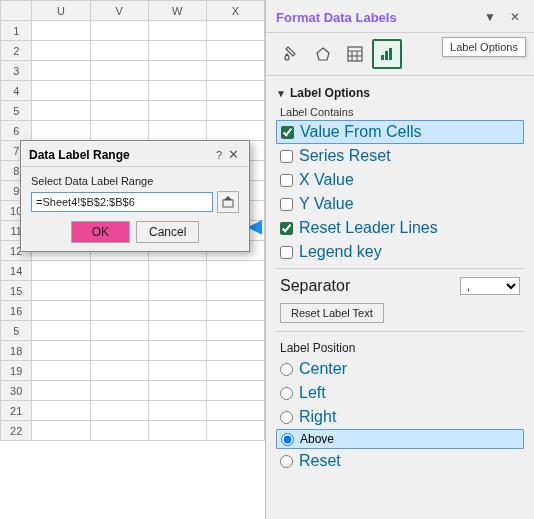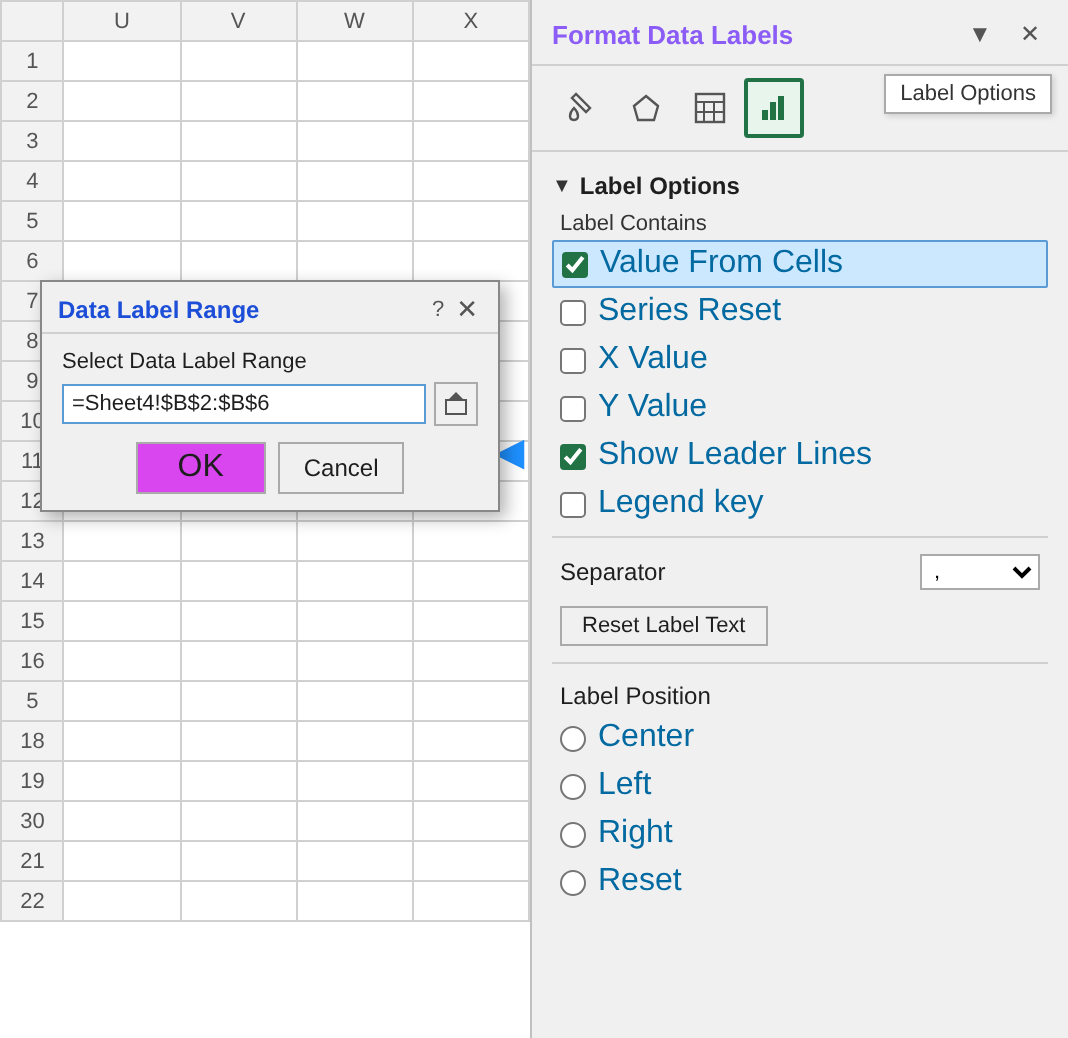--- a/index.html
+++ b/index.html
@@ -172,21 +172,21 @@
     }
 
     
     .separator-row {
       display: flex;
       align-items: center;
       padding: 4px 4px;
       gap: 8px;
     }
     .separator-label {
-      font-size: 12px;
+      font-size: 16px;
       color: #1e1e1e;
       flex: 1;
     }
     .separator-select {
       width: 60px;
       font-size: 11px;
       border: 1px solid #aaa;
       background: #fff;
       padding: 1px 2px;
     }
@@ -245,21 +245,21 @@
       display: flex;
       align-items: center;
       justify-content: space-between;
       background: #f0f0f0;
       padding: 6px 8px 4px 8px;
       border-bottom: 1px solid #d0d0d0;
     }
     .dialog-title {
       font-size: 12px;
       font-weight: 600;
-      color: #1d4ed8;
+      color: #000000;
     }
     .dialog-help {
       font-size: 11px;
       color: #555;
       cursor: pointer;
       margin-left: 8px;
     }
     .dialog-close {
       font-size: 13px;
       color: #555;
@@ -301,23 +301,23 @@
       justify-content: center;
       font-size: 10px;
     }
     .dialog-buttons {
       display: flex;
       gap: 6px;
       justify-content: center;
     }
     .dialog-ok {
       padding: 3px 20px;
-      background: #d946ef;
+      background: #ec4899;
       border: 1px solid #aaa;
-      font-size: 16px;
+      font-size: 12px;
       cursor: pointer;
       color: #1e1e1e;
     }
     .dialog-cancel {
       padding: 3px 12px;
       background: #f0f0f0;
       border: 1px solid #aaa;
       font-size: 12px;
       cursor: pointer;
       color: #1e1e1e;
@@ -427,27 +427,20 @@
           <td></td>
         </tr>
         <tr>
           <th style="width: 20px;">12</th>
           <td></td>
           <td></td>
           <td></td>
           <td></td>
         </tr>
         <tr>
-          <th style="width: 20px;">13</th>
-          <td></td>
-          <td></td>
-          <td></td>
-          <td></td>
-        </tr>
-        <tr>
           <th style="width: 20px;">14</th>
           <td></td>
           <td></td>
           <td></td>
           <td></td>
         </tr>
         <tr>
           <th style="width: 20px;">15</th>
           <td></td>
           <td></td>
@@ -575,21 +568,21 @@
 
     
     <div class="option-row">
       <input type="checkbox" id="cb_yval" style="">
       <label for="cb_yval">Y Value</label>
     </div>
 
     
     <div class="option-row">
       <input type="checkbox" id="cb_leader" checked="" style="">
-      <label for="cb_leader">Show Leader Lines</label>
+      <label for="cb_leader">Reset Leader Lines</label>
     </div>
 
     
     <div class="option-row">
       <input type="checkbox" id="cb_legend" style="">
       <label for="cb_legend">Legend key</label>
     </div>
 
     <hr class="divider">
 
@@ -617,20 +610,24 @@
     <div class="option-row">
       <input type="radio" name="pos" id="r_left" style="">
       <label for="r_left">Left</label>
     </div>
     
     <div class="option-row">
       <input type="radio" name="pos" id="r_right" style="">
       <label for="r_right">Right</label>
     </div>
     
+    <div class="radio-highlighted">
+      <input type="radio" name="pos" id="r_above" checked="" style="">
+      <label for="r_above">Above</label>
+    </div>
     
     <div class="option-row">
       <input type="radio" name="pos" id="r_below" style="">
       <label for="r_below">Reset</label>
     </div>
   </div>
 </div>
 
 <div class="arrow-right">◀</div>
 

